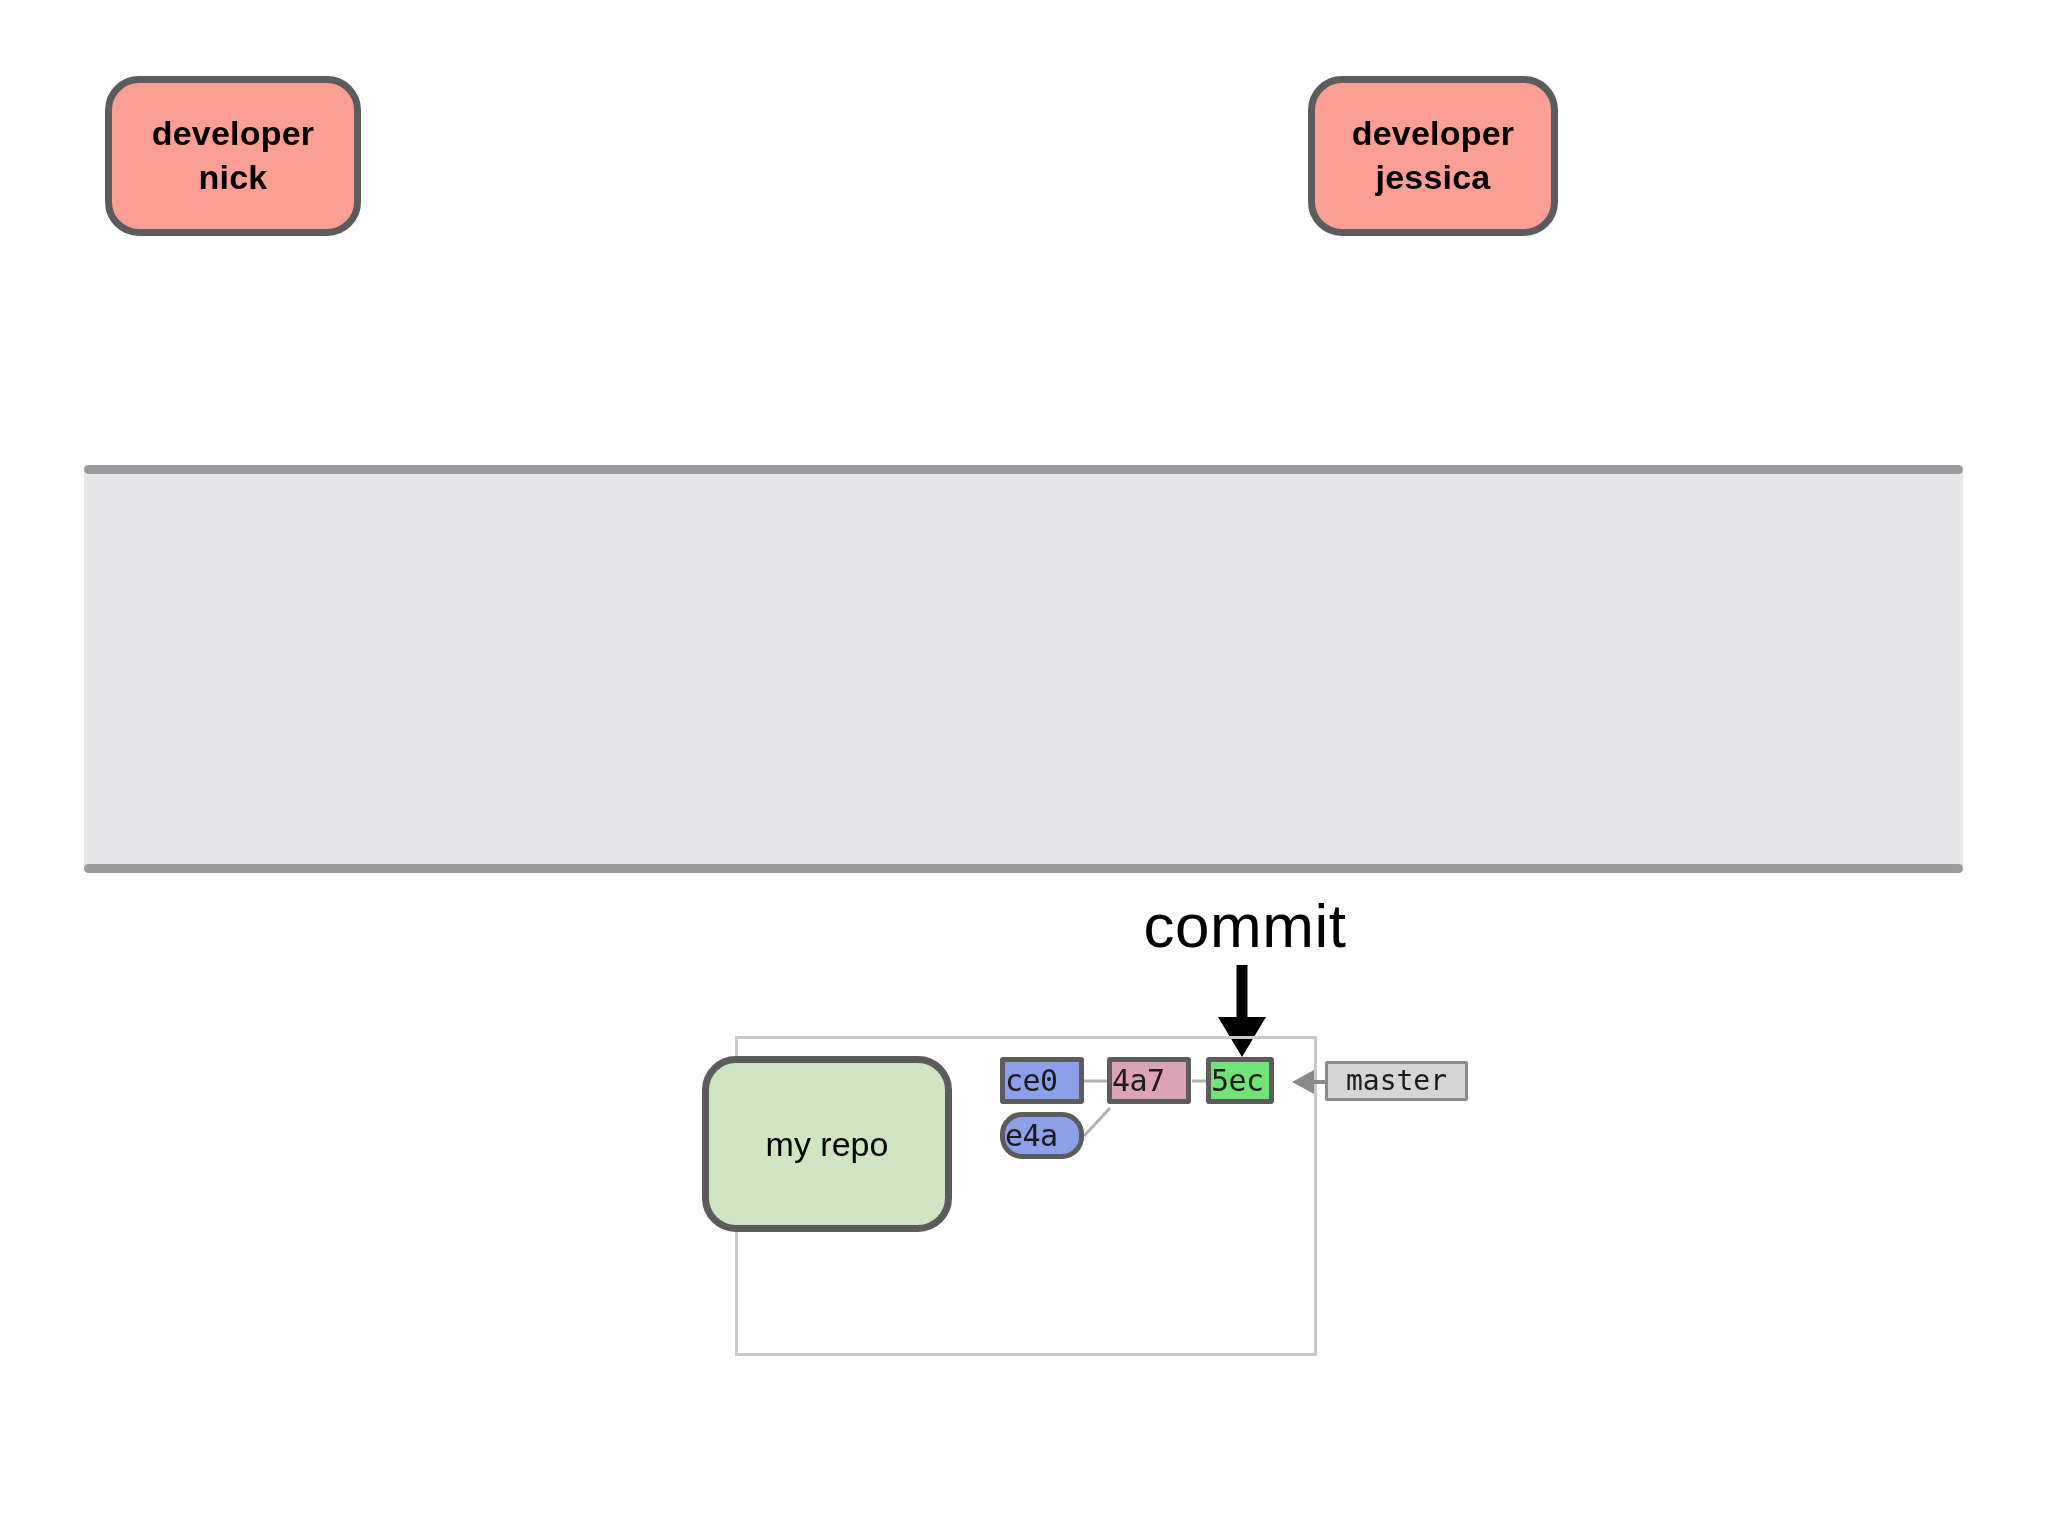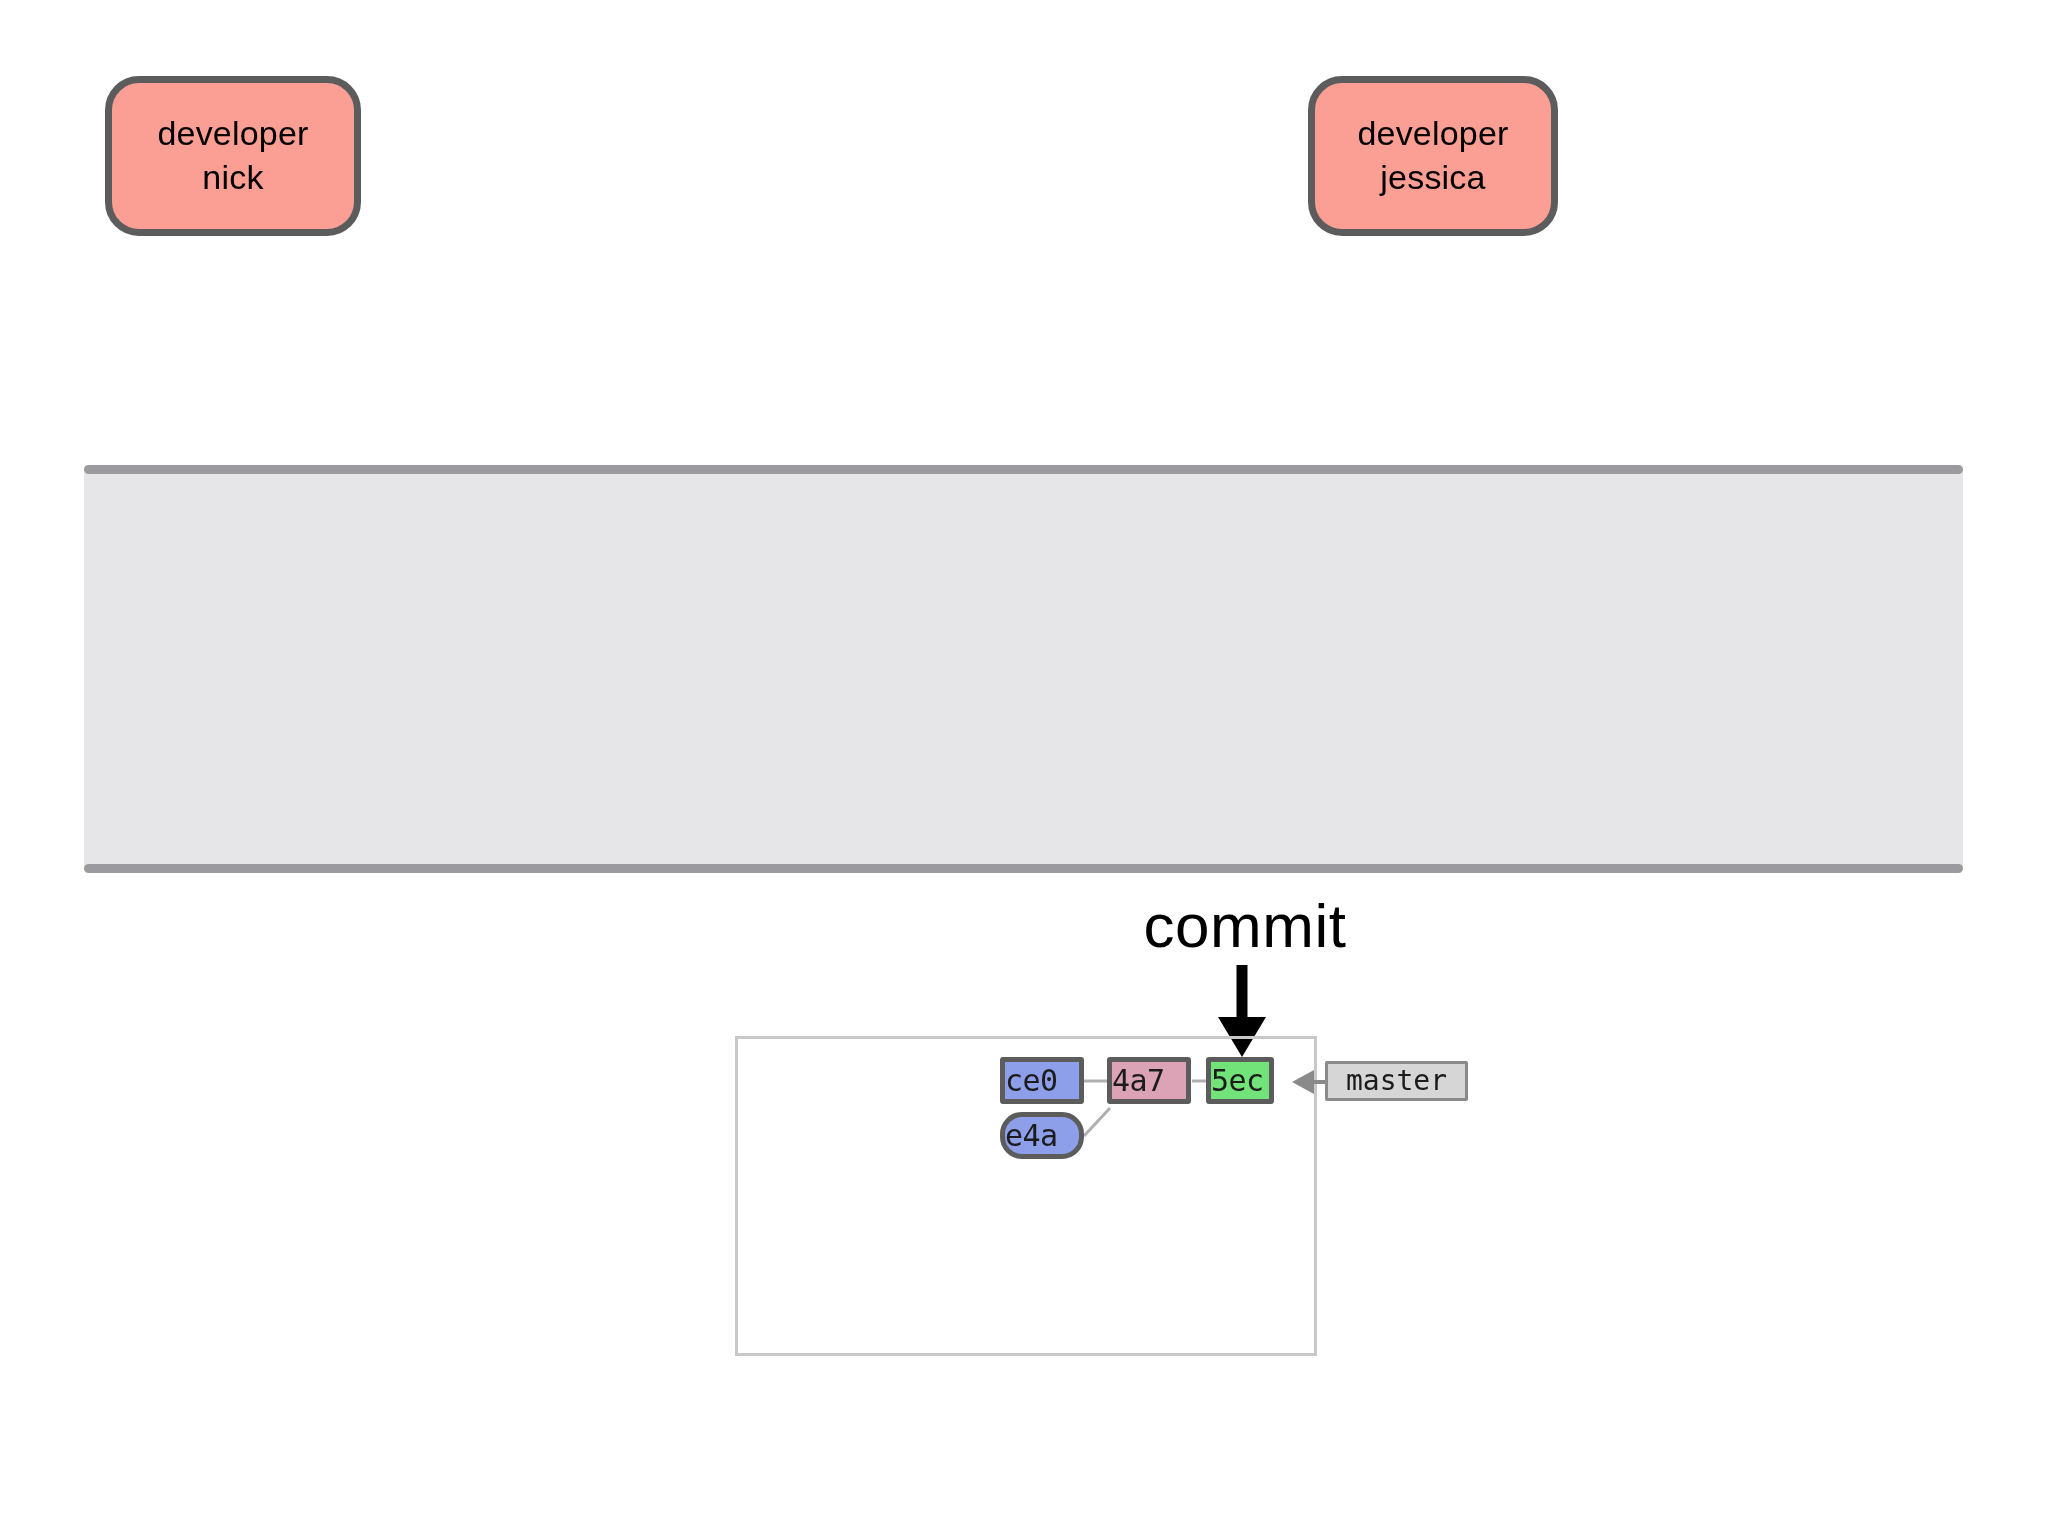--- a/index.html
+++ b/index.html
@@ -28,20 +28,21 @@
     border-radius: 34px;
     display: flex;
     flex-direction: column;
     align-items: center;
     justify-content: center;
     color: #000000;
     font-size: 34px;
     line-height: 1.28;
     text-align: center;
     letter-spacing: 0.2px;
+    font-weight: bold;
   }
   .dev-box .l1, .dev-box .l2 { display: block; }
 
   #dev-nick    { left: 105px;  top: 76px;  width: 256px; height: 160px; }
   #dev-jessica { left: 1308px; top: 76px;  width: 250px; height: 160px; }
 
   
   #band {
     position: absolute;
     left: 84px;
@@ -184,20 +185,23 @@
 
   <div id="commit-label">commit</div>
 
   <svg id="commit-arrow" viewBox="0 0 64 92">
     <line x1="32" y1="0" x2="32" y2="62" stroke="#000000" stroke-width="11"></line>
     <polygon points="32,92 8,52 56,52" fill="#000000"></polygon>
   </svg>
 
   <div id="repo-container"></div>
 
+  <div id="my-repo">
+    <span>my repo</span>
+  </div>
 
   <svg id="graph-edges" viewBox="0 0 420 130">
 
     <line x1="104" y1="41" x2="128" y2="41" stroke="#b0b0b0" stroke-width="3"></line>
 
     <line x1="212" y1="41" x2="227" y2="41" stroke="#b0b0b0" stroke-width="3"></line>
 
     <line x1="104" y1="96" x2="130" y2="68" stroke="#b0b0b0" stroke-width="3"></line>
   </svg>
 

